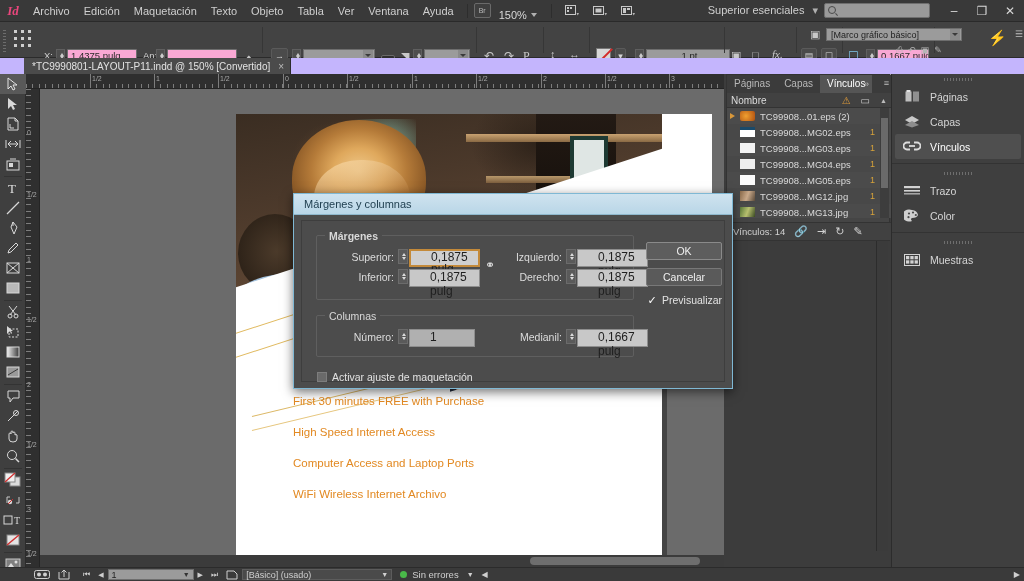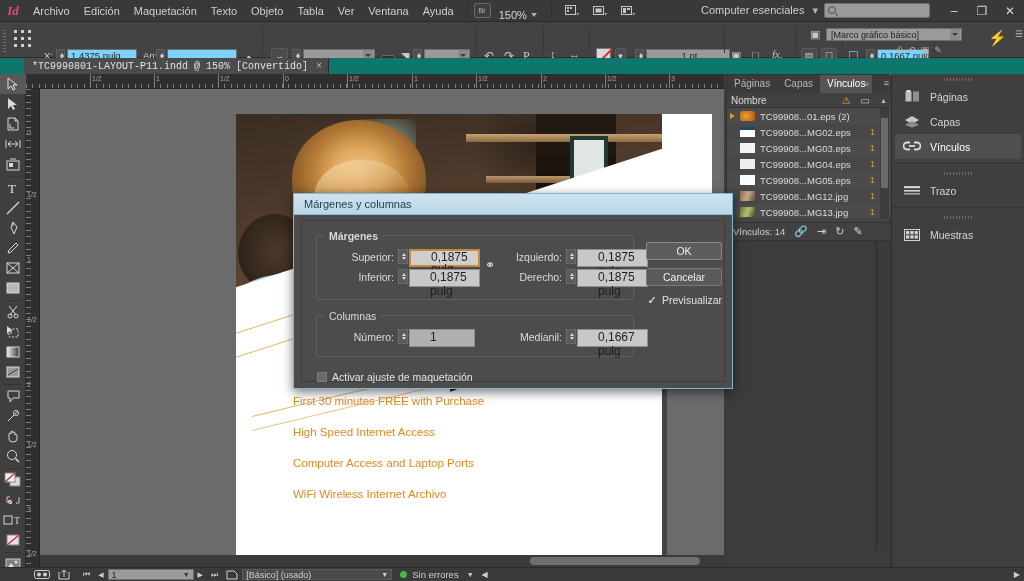--- a/index.html
+++ b/index.html
@@ -66,21 +66,21 @@
     position: absolute; left: 0; top: 22px; width: 1024px; height: 36px;
     background: #434343; border-bottom: 1px solid #2b2b2b;
   }
   .cb-grip { position: absolute; left: 2px; top: 6px; width: 5px; height: 24px; }
   .cb-grip i { display: block; width: 3px; height: 1px; background: #6d6d6d; margin: 2px 0 0 1px; }
   .proxy {
     position: absolute; left: 14px; top: 8px; width: 22px; height: 20px;
   }
   .proxy i { position: absolute; width: 3px; height: 3px; background: #cfcfcf; }
   .cb-field {
-    position: absolute; height: 13px; background: #7dd3fc; border: 1px solid #6e6e6e;
+    position: absolute; height: 13px; background: #f9a8d4; border: 1px solid #6e6e6e;
     border-radius: 1px; color: #2a2a2a; font-size: 9.5px; line-height: 12px; padding-left: 3px;
     overflow: hidden; white-space: nowrap;
   }
   .cb-label {
     position: absolute; font-size: 9.5px; color: #d0d0d0; line-height: 13px;
   }
   .spin {
     position: absolute; width: 9px; height: 13px; background: #4e4e4e; border: 1px solid #5f5f5f;
   }
   .spin:before, .spin:after {
@@ -113,21 +113,21 @@
   }
   .swatch-fill {
     position: absolute; width: 15px; height: 15px; background: #2a2a2a; border: 1px solid #777;
     display:flex;align-items:center;justify-content:center;
   }
   .swatch-fill i { width: 7px; height: 7px; background: #e8e8e8; display:block;}
   .strokeline { position: absolute; background: #111; }
 
   
   .tabbar {
-    position: absolute; left: 0; top: 58px; width: 1024px; height: 16px; background: #0f766e; font-family: Liberation Mono, monospace;
+    position: absolute; left: 0; top: 58px; width: 1024px; height: 16px; background: #c4b5fd;
   }
   .doc-tab {
     position: absolute; left: 24px; top: 0; height: 16px; background: #4b4b4b;
     padding: 0 6px 0 8px; display: flex; align-items: center; gap: 8px;
     border-right: 1px solid #2c2c2c;
     font-size: 10px; color: #e2e2e2; white-space: nowrap;
   }
   .tab-x { font-size: 10px; color: #bdbdbd; }
 
   
@@ -458,21 +458,21 @@
     <div class="mb-icon">
       <svg width="14" height="12" viewBox="0 0 14 12">
           <rect x="0.5" y="1.5" width="10" height="8" fill="none" stroke="#c8c8c8"></rect>
           <rect x="2" y="3" width="3" height="5" fill="#c8c8c8"></rect>
           <rect x="6" y="3" width="3" height="2" fill="#c8c8c8"></rect>
           <path d="M11.5 8 L14 8 L12.7 10.5 Z" fill="#b8b8b8"></path>
         </svg>
     </div>
     <div style="flex:1"></div>
     <div class="ws-label">
-      <span>Computer esenciales</span>
+      <span>Superior esenciales</span>
       <span style="margin-left:5px;color:#b0b0b0">▾</span>
     </div>
     <div class="mb-search">
       <span class="magn"></span>
       <span></span>
     </div>
     <div style="width:10px"></div>
     <div class="wbtn">–</div>
     <div class="wbtn">❐</div>
     <div class="wbtn close">✕</div>
@@ -984,20 +984,32 @@
     <div class="dock-item">
       <span class="dock-ico">
         <svg width="16" height="12" viewBox="0 0 16 12">
             <rect x="0" y="1" width="16" height="2.2" fill="#d2d2d2"></rect>
             <rect x="0" y="5" width="16" height="1.6" fill="#d2d2d2"></rect>
             <rect x="0" y="8.3" width="16" height="1.1" fill="#d2d2d2"></rect>
           </svg>
       </span>
       <span>Trazo</span>
     </div>
+    <div class="dock-item">
+      <span class="dock-ico">
+        <svg width="16" height="13" viewBox="0 0 16 13">
+            <path d="M8 1 A7 6 0 1 0 8 12 Q6 10 8 9 Q13 9 14 6 A7 6 0 0 0 8 1Z" fill="#d0d0d0"></path>
+            <circle cx="5" cy="4.5" r="1.1" fill="#4a4a4a"></circle>
+            <circle cx="9" cy="3.5" r="1.1" fill="#4a4a4a"></circle>
+            <circle cx="11.8" cy="6" r="1.1" fill="#4a4a4a"></circle>
+            <circle cx="4.5" cy="8.2" r="1.1" fill="#4a4a4a"></circle>
+          </svg>
+      </span>
+      <span>Color</span>
+    </div>
     <div class="dock-sep"></div>
     <div class="dock-grip"></div>
     <div class="dock-item">
       <span class="dock-ico">
         <svg width="16" height="12" viewBox="0 0 16 12">
             <rect x="0.5" y="0.5" width="15" height="11" fill="none" stroke="#d2d2d2"></rect>
             <rect x="2" y="2" width="3.3" height="3.3" fill="#d2d2d2"></rect>
             <rect x="6.3" y="2" width="3.3" height="3.3" fill="#d2d2d2"></rect>
             <rect x="10.6" y="2" width="3.3" height="3.3" fill="#d2d2d2"></rect>
             <rect x="2" y="6.3" width="3.3" height="3.3" fill="#d2d2d2"></rect>

